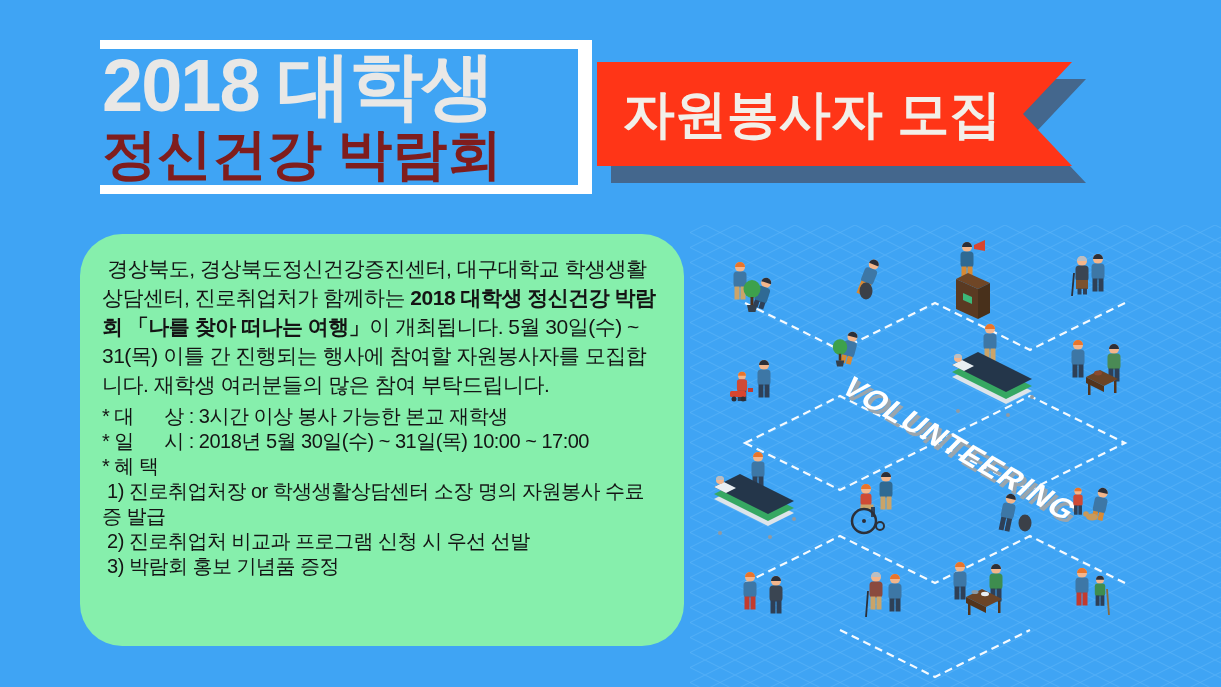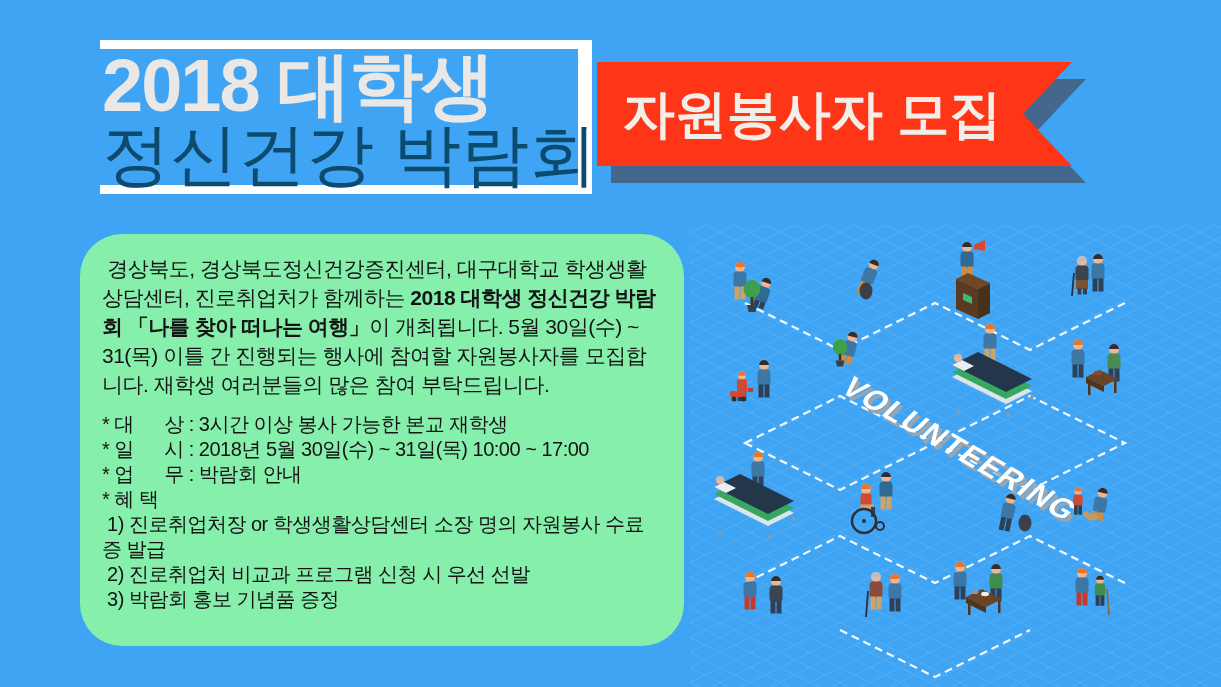--- a/index.html
+++ b/index.html
@@ -6,34 +6,34 @@
   body{font-family:"Liberation Sans",sans-serif;}
   .stage{position:relative;width:1221px;height:687px;background:#3fa4f4;overflow:hidden;padding-left:41px;}
 
   
   .bar{position:absolute;background:#ffffff;}
   .bar.top{left:100px;top:40px;width:492px;height:9px;}
   .bar.bottom{left:100px;top:185px;width:492px;height:9px;}
   .bar.side{left:578px;top:40px;width:14px;height:154px;}
   .title-l1{position:absolute;left:102px;top:44px;width:480px;color:#e9e8e6;
             font-size:74px;font-weight:900;letter-spacing:-2px;line-height:84px;white-space:nowrap;}
-  .title-l2{position:absolute;left:102px;top:124px;width:480px;color:#0c4a6e;
-            font-size:68px;font-weight:400;letter-spacing:0px;line-height:60px;white-space:nowrap;}
+  .title-l2{position:absolute;left:102px;top:124px;width:480px;color:#7f1d1d;
+            font-size:55px;font-weight:700;letter-spacing:0px;line-height:60px;white-space:nowrap;}
 
   
   .ribbon-svg{position:absolute;left:590px;top:58px;width:540px;height:145px;}
   .ribbon-svg text{font-family:"Liberation Sans",sans-serif;font-weight:900;font-size:52px;}
 
   
   .info-box{position:absolute;left:80px;top:234px;width:604px;height:412px;
             background:#86efac;border-radius:42px;box-sizing:border-box;
             padding:20px 22px 0 22px;color:#141414;}
   .intro{margin:0;font-size:21px;line-height:29px;letter-spacing:-0.5px;white-space:pre-wrap;}
   .intro b{font-weight:bold;}
-  .details{margin-top:13px;font-size:20px;line-height:25px;letter-spacing:-0.5px;}
+  .details{margin-top:5px;font-size:20px;line-height:25px;letter-spacing:-0.5px;}
   .detail-line{white-space:pre-wrap;}
 
   
   .illu{position:absolute;left:690px;top:225px;width:531px;height:462px;}
   .illu text{font-family:"Liberation Sans",sans-serif;font-weight:800;font-size:30px;letter-spacing:2px;}
   .flow{stroke:#ffffff;stroke-width:2.2;stroke-dasharray:8 5;fill:none;opacity:.95;}
   .head{fill:#f3b68c}
   .hair.o{fill:#e8752c}.hair.d{fill:#2c2f38}.hair.g{fill:#b9bec4}
   .torso.b1{fill:#3d77a6}.torso.b2{fill:#2f6a94}.torso.gn{fill:#3e8d4f}
   .torso.jk{fill:#3a4552}.torso.mr{fill:#8a4a3e}.torso.gc{fill:#4a8a55}.torso.rdt{fill:#cf4a35}
@@ -56,21 +56,20 @@
     <polygon points="21,21 496,21 447,73 496,125 21,125" fill="#44678d"></polygon>
     <polygon points="7,4 482,4 433,56 482,108 7,108" fill="#ff3517"></polygon>
     <text x="222" y="74" text-anchor="middle" fill="#f2efe9">자원봉사자 모집</text>
   </svg>
 
   <div class="info-box">
     <p class="intro"><span> 경상북도, 경상북도정신건강증진센터, 대구대학교 학생생활상담센터, 진로취업처가 함께하는 </span><b>2018 대학생 정신건강 박람회 「나를 찾아 떠나는 여행」</b><span>이 개최됩니다. 5월 30일(수) ~ 31(목) 이틀 간 진행되는 행사에 참여할 자원봉사자를 모집합니다. 재학생 여러분들의 많은 참여 부탁드립니다.</span></p>
     <div class="details">
       <div class="detail-line">* 대      상 : 3시간 이상 봉사 가능한 본교 재학생</div>
       <div class="detail-line">* 일      시 : 2018년 5월 30일(수) ~ 31일(목) 10:00 ~ 17:00</div>
-      <div class="detail-line">* 업      무 : 박람회 안내</div>
       <div class="detail-line">* 혜 택</div>
       <div class="detail-line"> 1) 진로취업처장 or 학생생활상담센터 소장 명의 자원봉사 수료증 발급</div>
       <div class="detail-line"> 2) 진로취업처 비교과 프로그램 신청 시 우선 선발</div>
       <div class="detail-line"> 3) 박람회 홍보 기념품 증정</div>
     </div>
   </div>
 
   <svg class="illu" viewBox="0 0 531 462">
     <defs>
       <pattern id="isogrid" width="30" height="15" patternUnits="userSpaceOnUse">

